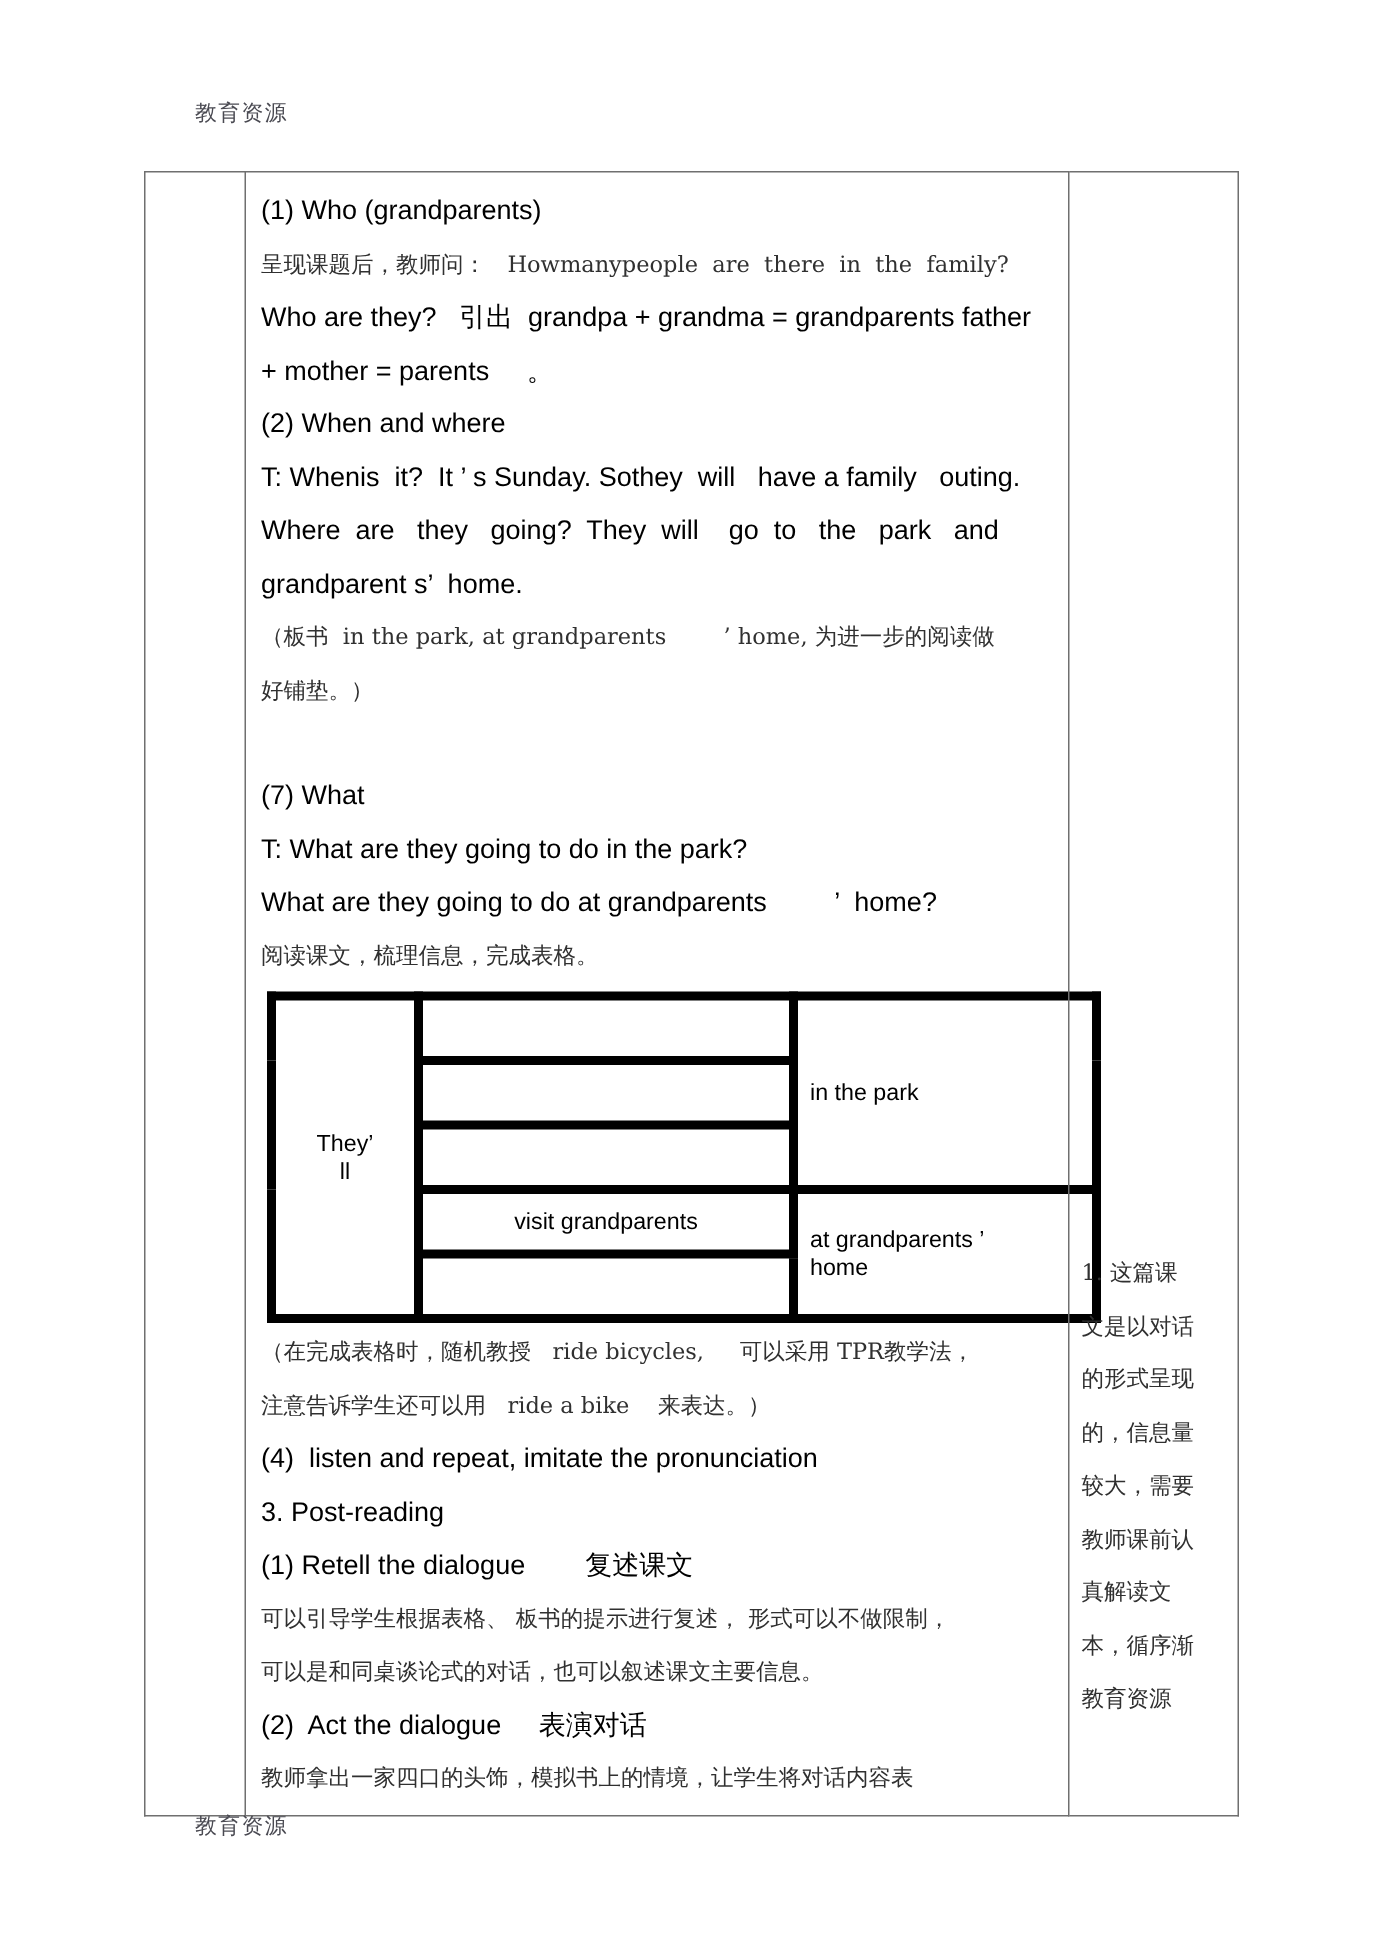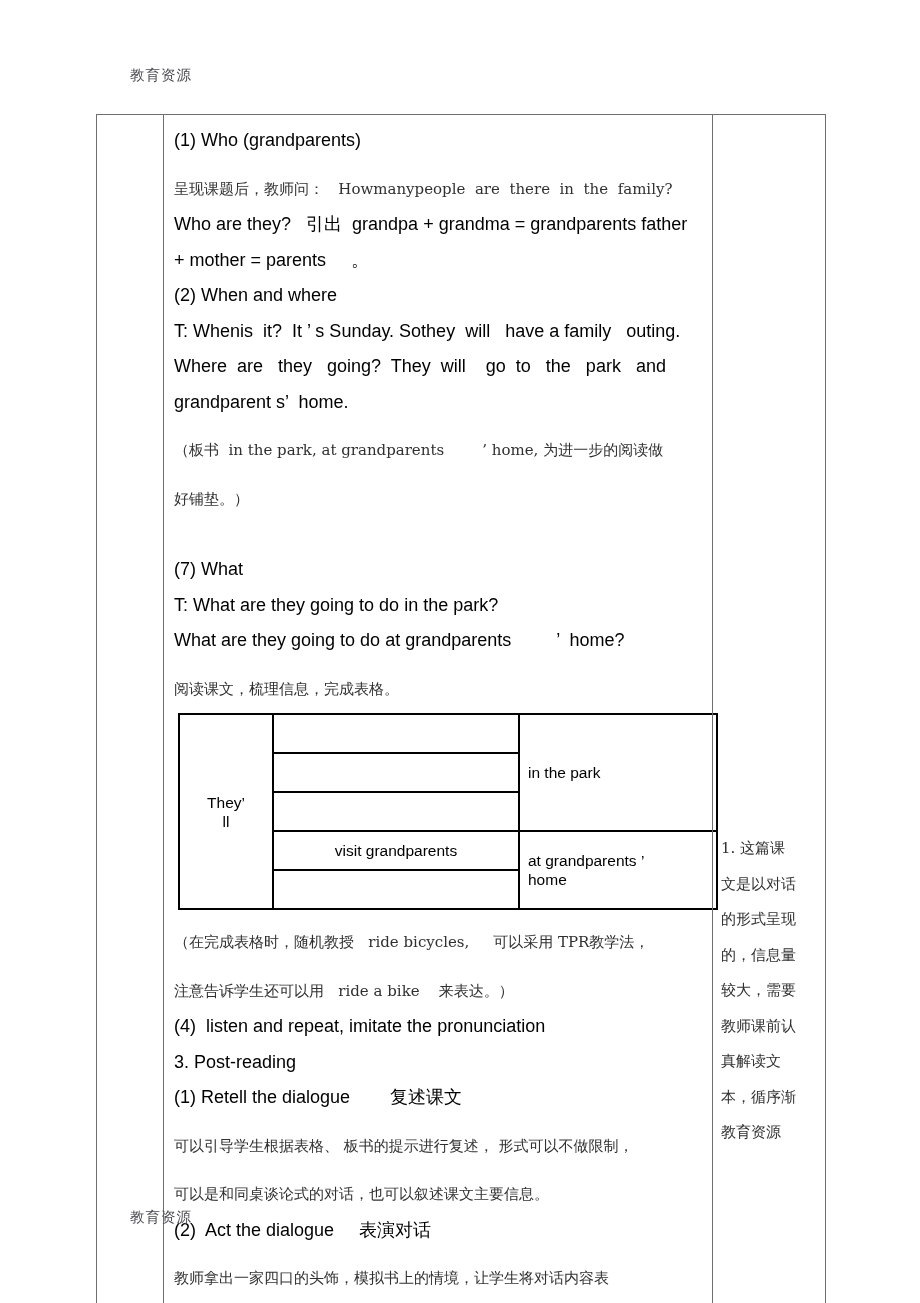--- a/index.html
+++ b/index.html
@@ -77,39 +77,38 @@
     font-size: 18px;
     line-height: 35.5px;
     margin: 0;
     white-space: pre-wrap;
     word-break: break-word;
   }
   .p.cn {
     font-family: "DejaVu Serif", "Liberation Serif", serif;
     font-size: 15px;
     color: #303030;
-    margin-top: 13px;
   }
   .p.just {
     text-align: justify;
     text-justify: inter-word;
   }
   .p.spacer { height: 35px; }
 
   
   .inner-wrap {
     padding: 6px 0 2px 4px;
   }
   .inner-table {
     border-collapse: collapse;
     table-layout: fixed;
     width: 486px;
   }
   .inner-table td {
-    border: 2px solid #000000;
+    border: 6px solid #000000;
     padding: 0 8px;
     font-size: 15.5px;
     line-height: 19px;
     vertical-align: middle;
     height: 37px;
   }
   td.ic1 { width: 76px; text-align: center; }
   td.ic2 { width: 228px; text-align: center; }
   td.ic3 { width: 180px; text-align: left; }
 

